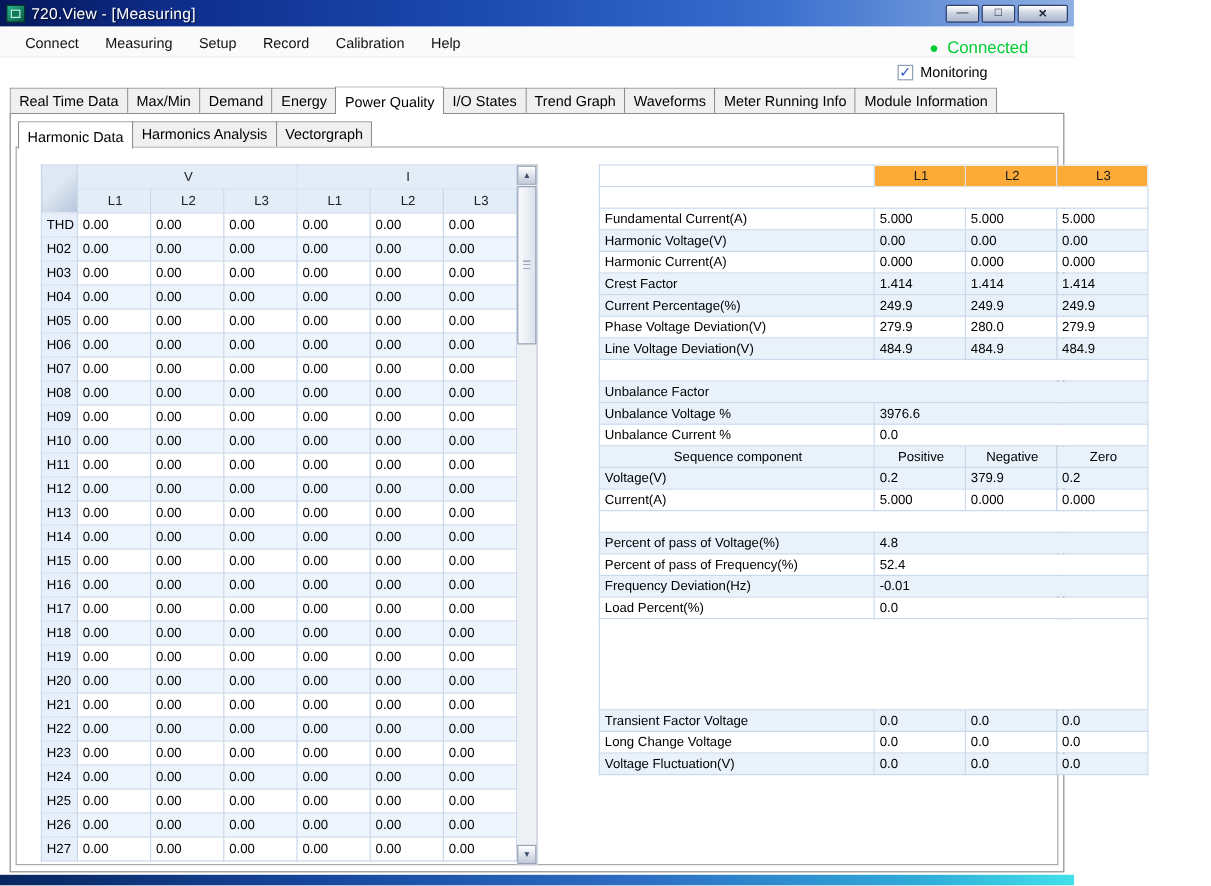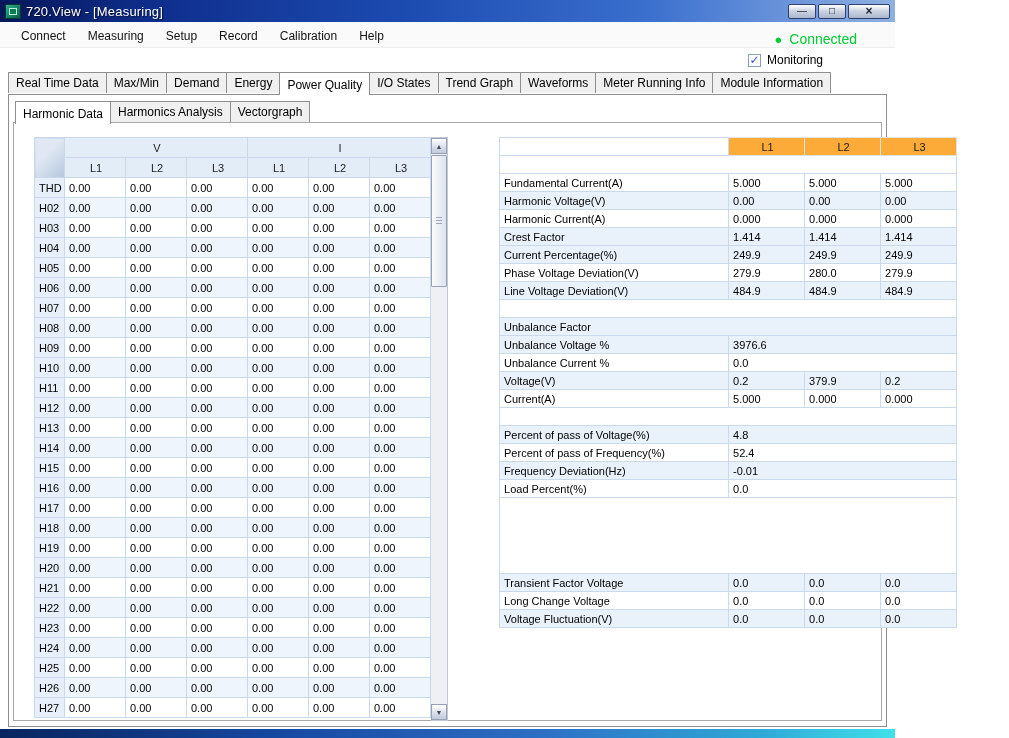--- a/index.html
+++ b/index.html
@@ -23,21 +23,21 @@
   .dot{color:#00cc33;font-size:13px;line-height:1}
   .conn-text{color:#00cc33;font-size:14px}
 
   
   .monitor-row{height:24px;display:flex;align-items:center;justify-content:flex-end;padding-right:72px;gap:6px;background:#fff}
   .checkbox{width:13px;height:13px;border:1px solid #8ca0b8;background:#fff;display:flex;align-items:center;justify-content:center}
   .check{color:#2d50c8;font-size:12px;font-weight:700;line-height:1;margin-top:-1px}
   .monitor-label{font-size:12px}
 
   
-  .tabstrip{display:flex;align-items:flex-start;position:relative;z-index:5}
+  .tabstrip{display:flex;align-items:center;position:relative;z-index:5}
   .tabstrip.main{padding-left:8px;height:22px}
   .tab{border:1px solid #8e8e8e;border-bottom:none;background:#f0f0f0;color:#000;font-size:12px;padding:3px 7px;margin-right:-1px;border-radius:1px 1px 0 0;white-space:nowrap;cursor:default;position:relative}
   .tab.active{background:#fff;z-index:6;padding-top:5px;margin-bottom:-1px}
   .page{margin:0 8px;border:1px solid #8e8e8e;background:#fff;height:633px;position:relative;z-index:1}
   .sub-wrap{position:absolute;inset:6px 4px 5px 4px;display:flex;flex-direction:column}
   .tabstrip.sub{padding-left:2px;height:21px;flex:none}
   .inner-box{flex:1;border:1px solid #a9a9a9;position:relative;background:#fff}
   .content{position:absolute;top:14px;left:20px;display:flex;gap:51px;align-items:flex-start}
 
   
@@ -498,20 +498,26 @@
                 </tr>
                 <tr class="pale">
                   <td class="pq-label">Unbalance Voltage %</td>
                   <td class="pq-val" colspan="3">3976.6</td>
                 </tr>
                 <tr class="plain">
                   <td class="pq-label">Unbalance Current %</td>
                   <td class="pq-val" colspan="3">0.0</td>
                 </tr>
                 <tr class="pale">
+                  <td class="pq-label center">Sequence component</td>
+                  <td class="pq-val center">Positive</td>
+                  <td class="pq-val center">Negative</td>
+                  <td class="pq-val center">Zero</td>
+                </tr>
+                <tr class="pale">
                   <td class="pq-label">Voltage(V)</td>
                   <td class="pq-val">0.2</td>
                   <td class="pq-val">379.9</td>
                   <td class="pq-val">0.2</td>
                 </tr>
                 <tr class="plain">
                   <td class="pq-label">Current(A)</td>
                   <td class="pq-val">5.000</td>
                   <td class="pq-val">0.000</td>
                   <td class="pq-val">0.000</td>

